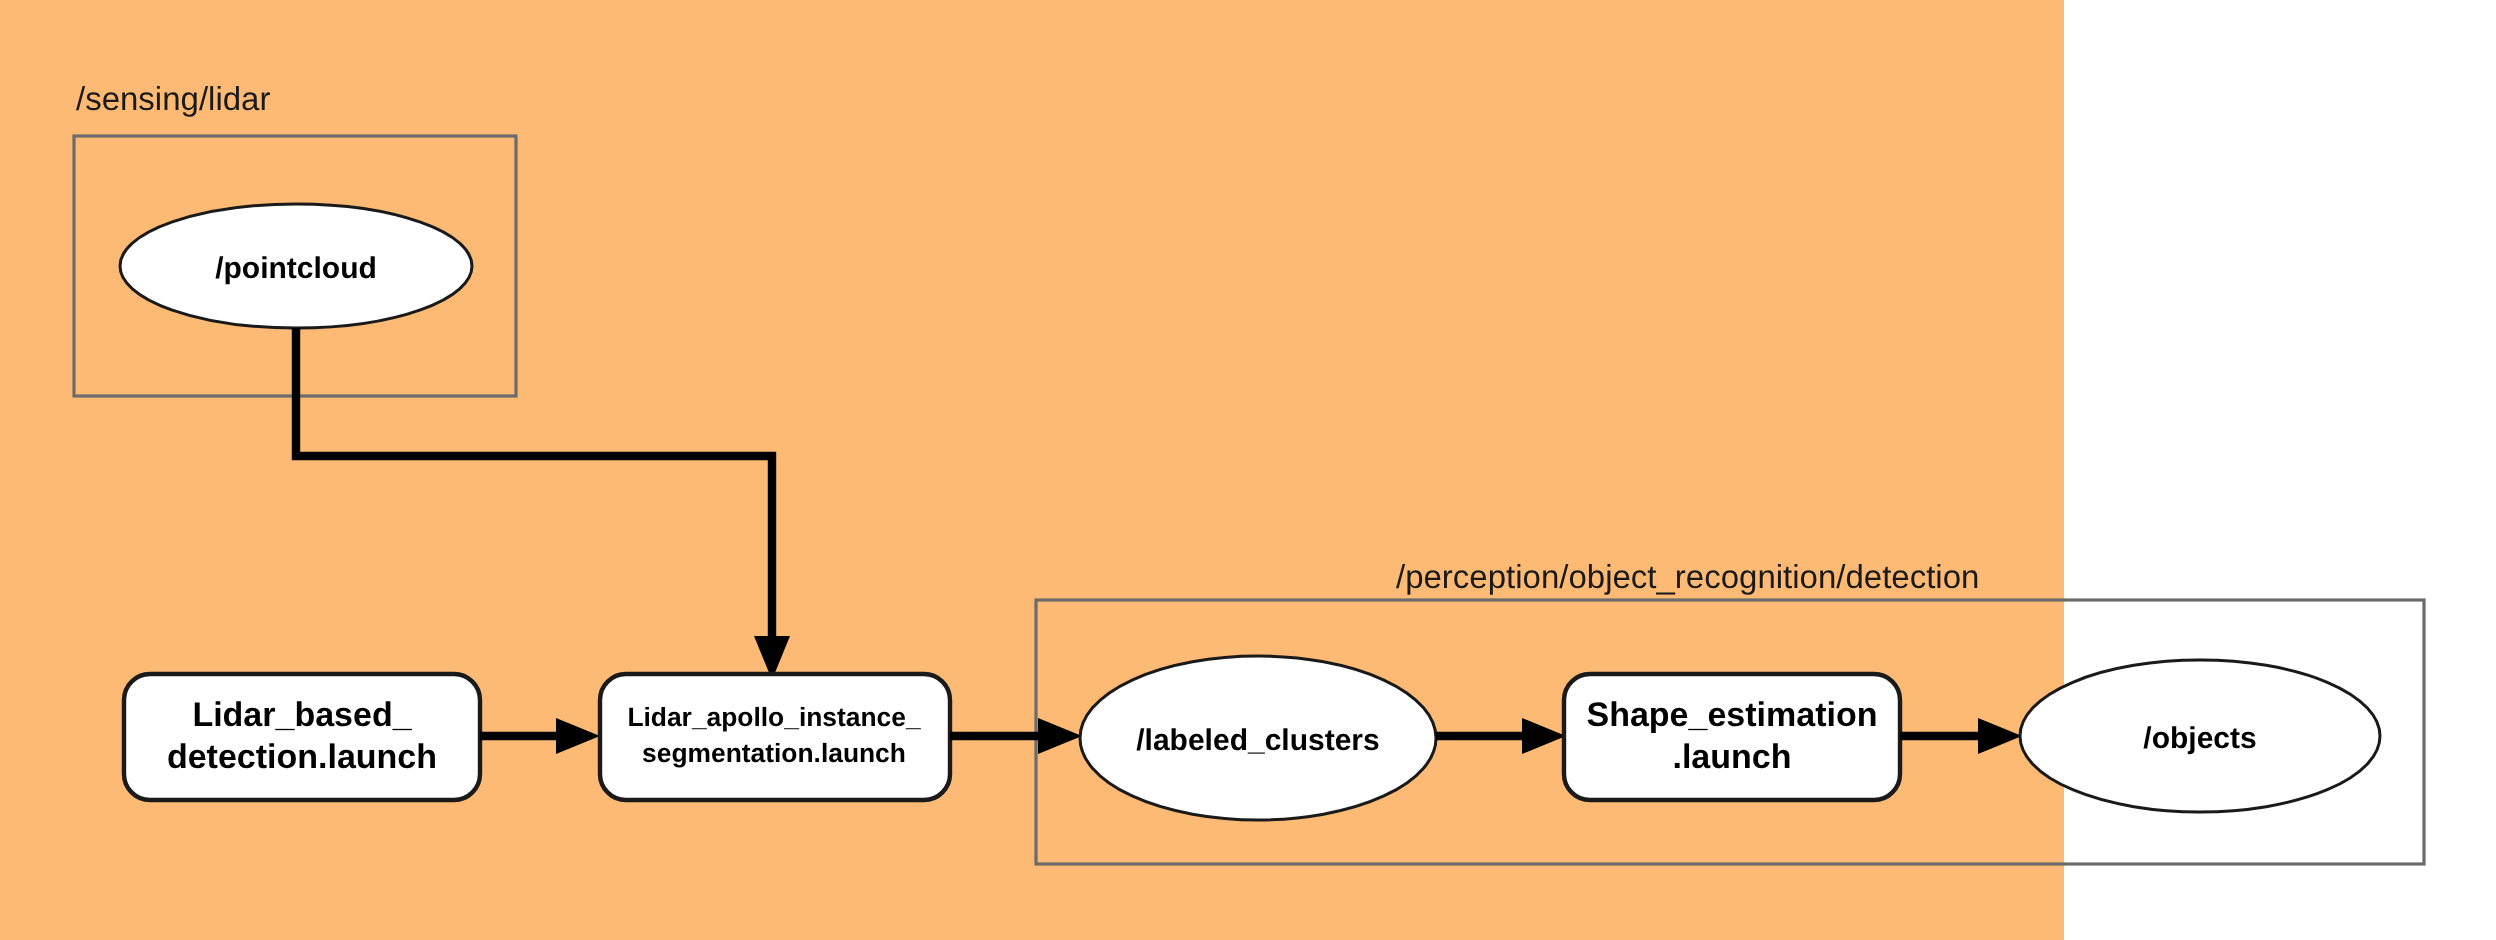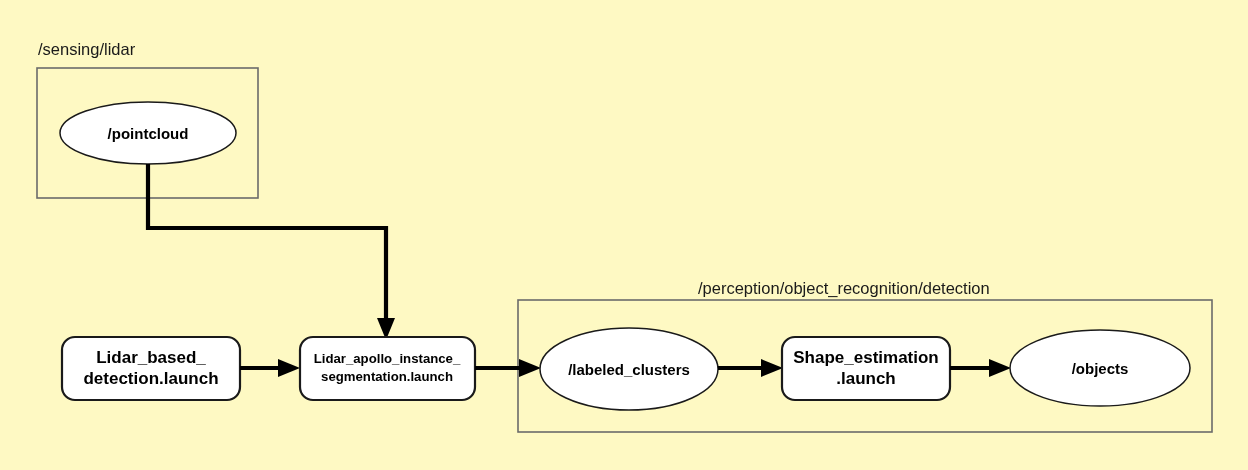--- a/index.html
+++ b/index.html
@@ -8,23 +8,23 @@
     background: #ffffff;
   }
   body {
     width: 1248px;
     height: 470px;
     font-family: "Liberation Sans", sans-serif;
     overflow: hidden;
   }
   #canvas {
     position: relative;
-    width: 1248px;
+    width: 1032px;
     height: 470px;
-    background: #fef9c3;
+    background: #fdba74;
   }
   #diagram-svg {
     position: absolute;
     left: 0;
     top: 0;
     width: 1248px;
     height: 470px;
   }
   .ns-label {
     font-size: 16.5px;

